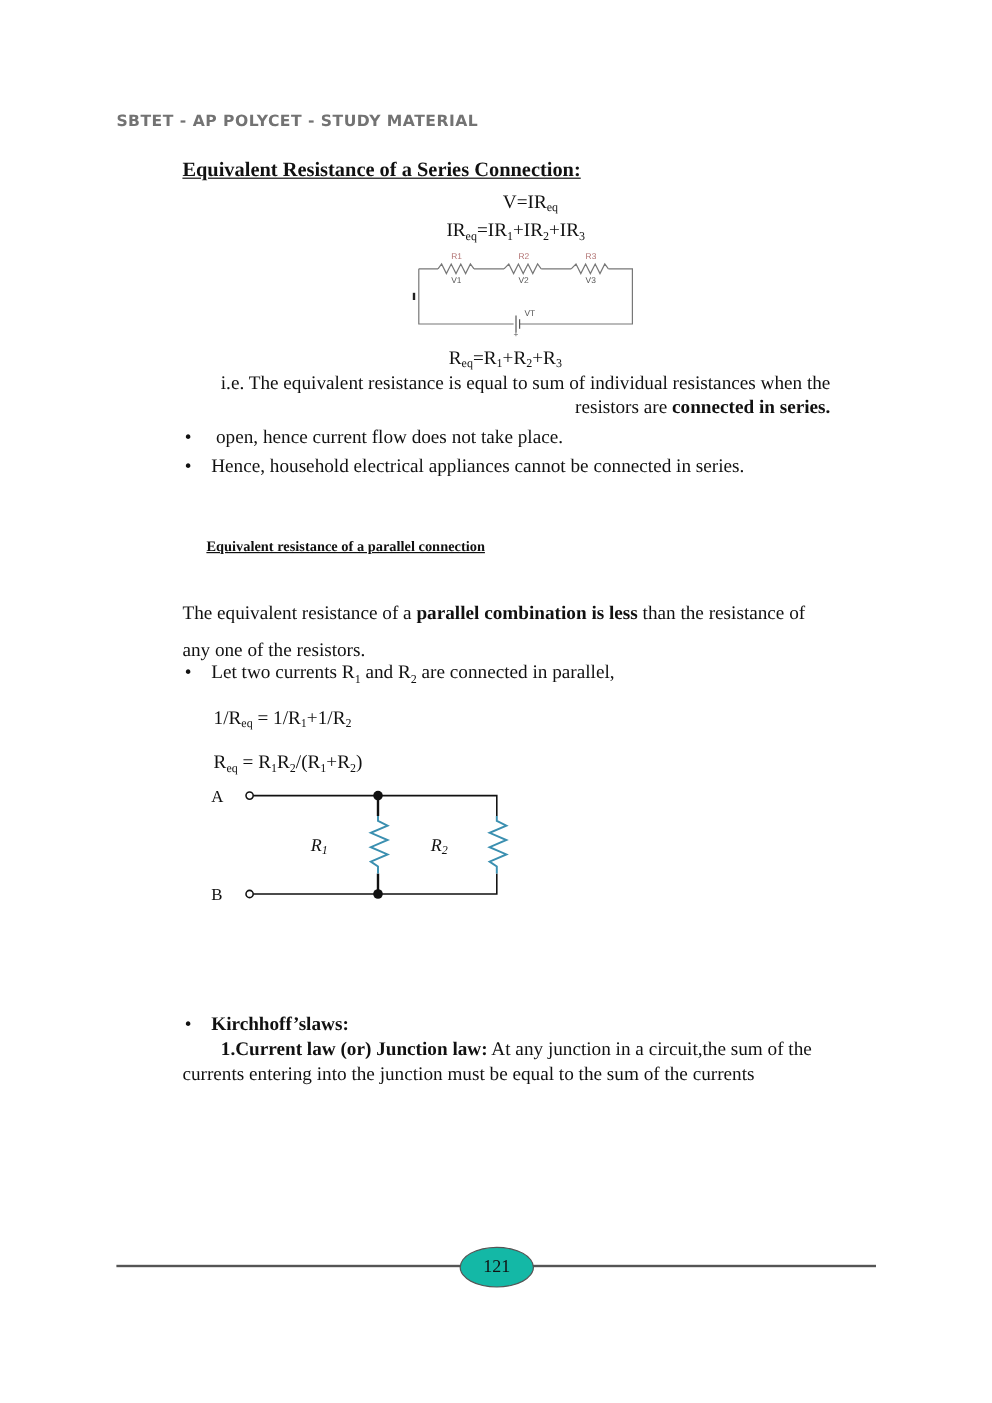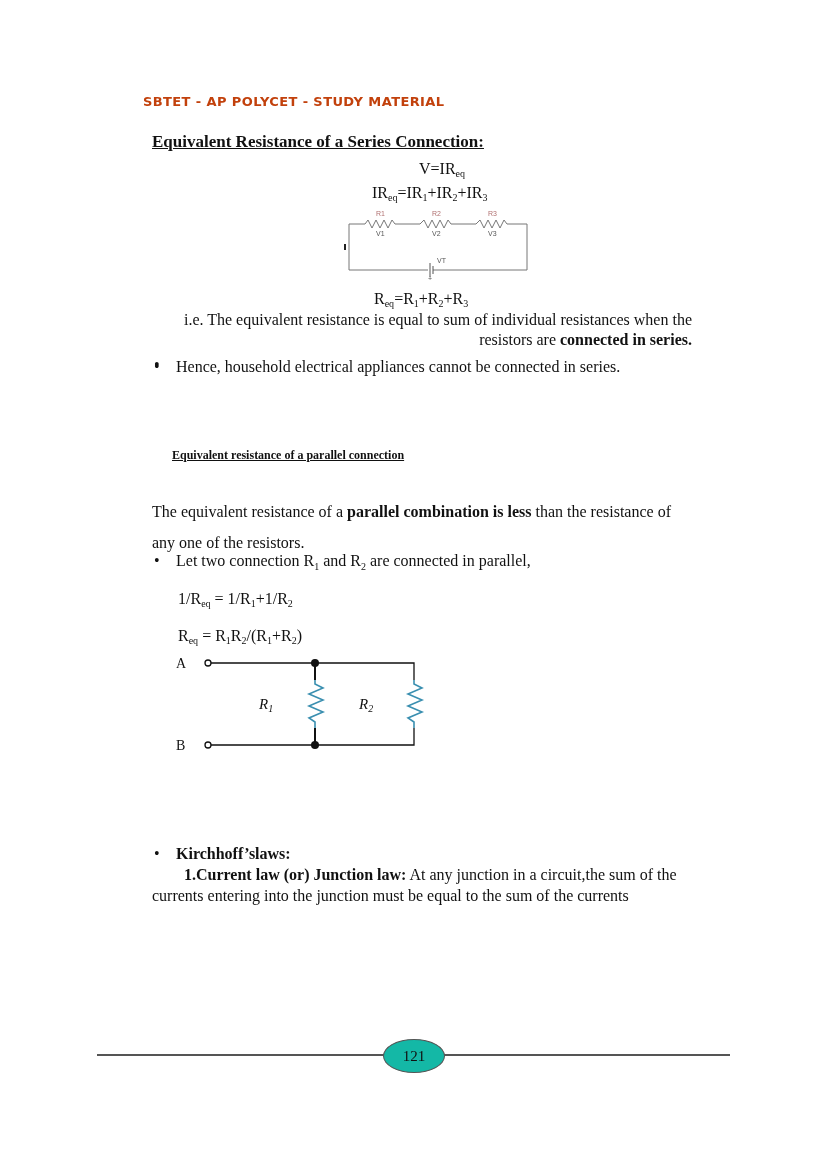--- a/index.html
+++ b/index.html
@@ -1,20 +1,20 @@
 <!DOCTYPE html>
 <html><head>
 <meta charset="utf-8">
 <style>
   html, body { margin: 0; padding: 0; background: #ffffff; }
   body { width: 827px; height: 1169px; position: relative; overflow: hidden;
          font-family: "Liberation Serif", serif; color: #111; }
   .abs { position: absolute; }
   .header { left: 97px; top: 94px; font-family: "DejaVu Sans", sans-serif; font-weight: bold;
-            font-size: 13px; letter-spacing: 0.4px; color: #c2410c; margin-left: 46px; }
+            font-size: 13px; letter-spacing: 0.4px; color: #737373; }
   .h-series { left: 152px; top: 132px; font-size: 17px; font-weight: bold; text-decoration: underline; }
   .eq { font-size: 16px; }
   .eq sub { font-size: 10px; vertical-align: -3px; }
   .eq1 { left: 419px; top: 160px; }
   .eq2 { left: 372px; top: 184px; }
   .eq3 { left: 374px; top: 290px; }
   .para { left: 152px; font-size: 16px; line-height: 20px; width: 540px; }
   .p1 { top: 310px; text-align: right; }
   .bullet-list { left: 152px; font-size: 16px; width: 540px; }
   .bl1 { top: 354px; }
@@ -74,35 +74,36 @@
 
 <div class="abs eq eq3">
   <span>R</span><sub>eq</sub><span>=R</span><sub>1</sub><span>+R</span><sub>2</sub><span>+R</span><sub>3</sub>
 </div>
 
 <div class="abs para p1"><span>i.e. The equivalent resistance is equal to sum of individual resistances when the resistors are </span><b>connected in series.</b></div>
 
 <div class="abs bullet-list bl1">
   <div class="bi">
     <span class="dot">•</span>
+    <div style="padding-left:4px">open, hence current flow does not take place.</div>
   </div>
   <div class="bi" style="margin-top:2px">
     <span class="dot">•</span>
     <div>Hence, household electrical appliances cannot be connected in series.</div>
   </div>
 </div>
 
 <div class="abs h-parallel">Equivalent resistance of a parallel connection</div>
 
 <div class="abs p2"><span>The equivalent resistance of a </span><b>parallel combination is less</b><span> than the resistance of any one of the resistors.</span></div>
 
 <div class="abs bullet-list bl2">
   <div class="bi">
     <span class="dot">•</span>
-    <span>Let two connection R</span><sub style="font-size:10px">1</sub><span> and R</span><sub style="font-size:10px">2</sub><span> are connected in parallel,</span>
+    <span>Let two currents R</span><sub style="font-size:10px">1</sub><span> and R</span><sub style="font-size:10px">2</sub><span> are connected in parallel,</span>
   </div>
 </div>
 
 <div class="abs eq f1">
   <span>1/R</span><sub>eq</sub><span> = 1/R</span><sub>1</sub><span>+1/R</span><sub>2</sub>
 </div>
 
 <div class="abs eq f2">
   <span>R</span><sub>eq</sub><span> = R</span><sub>1</sub><span>R</span><sub>2</sub><span>/(R</span><sub>1</sub><span>+R</span><sub>2</sub><span>)</span>
 </div>

